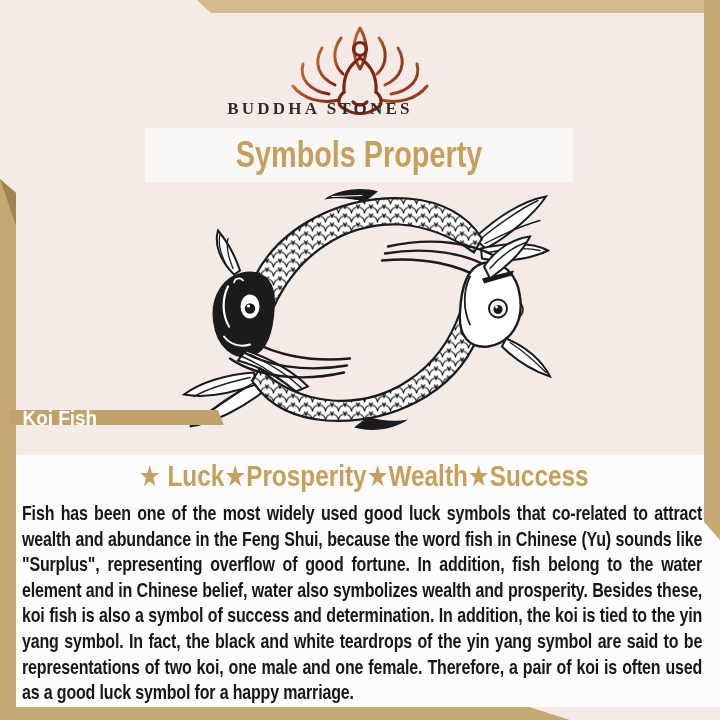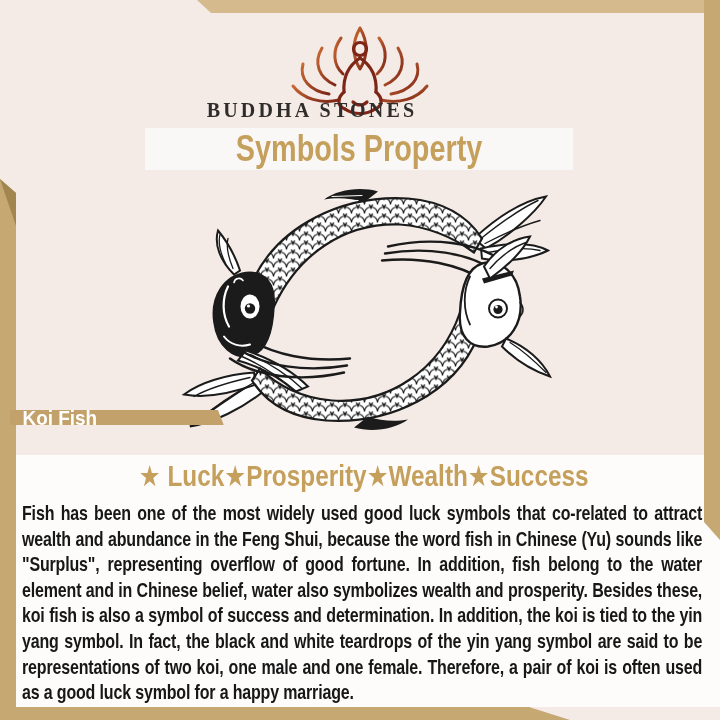--- a/index.html
+++ b/index.html
@@ -21,25 +21,25 @@
                   background:var(--tan,#c6a873);
                   clip-path:polygon(0px 0px,16px 14px,16px 541px,0px 541px); }
   .frame-left-fold { left:0; top:179px; width:16px; height:47px;
                   background:var(--tan-dark,#a1874f);
                   clip-path:polygon(0px 0px,16px 14px,16px 47px); }
   .frame-bottom { left:0; top:707px; width:570px; height:13px;
                   background:var(--tan,#c6a873);
                   clip-path:polygon(0px 0px,529px 0px,570px 13px,0px 13px); }
   
   .logo-wrap { position:absolute; left:275px; top:22px; width:170px; height:76px; z-index:2; }
-  .brand { position:absolute; left:0; top:99px; width:624px; text-align:center; z-index:2;
-           font-family:"Liberation Serif","DejaVu Serif",serif; font-size:20px; font-weight:700;
+  .brand { position:absolute; left:8px; top:99px; width:624px; text-align:center; z-index:2;
+           font-family:"Liberation Serif","DejaVu Serif",serif; font-size:17px; font-weight:700;
            letter-spacing:3.2px; color:var(--brand-text,#2f2d2b); }
   
-  .title-box { position:absolute; left:145px; top:128px; width:428px; height:42px; z-index:3;
+  .title-box { position:absolute; left:145px; top:128px; width:428px; height:54px; z-index:3;
                background:var(--title-box-white,#faf8f7);
                display:flex; align-items:center; justify-content:center; }
   .title-box span { font-size:36px; font-weight:700; color:var(--gold-text,#c59f5c);
                     transform:scaleX(0.8); white-space:nowrap; }
   
   .fish-art { position:absolute; left:176px; top:186px; width:380px; height:246px; z-index:2; }
   
   .koi-ribbon { position:absolute; left:10px; top:410px; width:230px; height:15px; z-index:5;
                 background:var(--ribbon-tan,#c2a26a);
                 clip-path:polygon(0px 0px,208px 0px,219px 29px,0px 29px);

